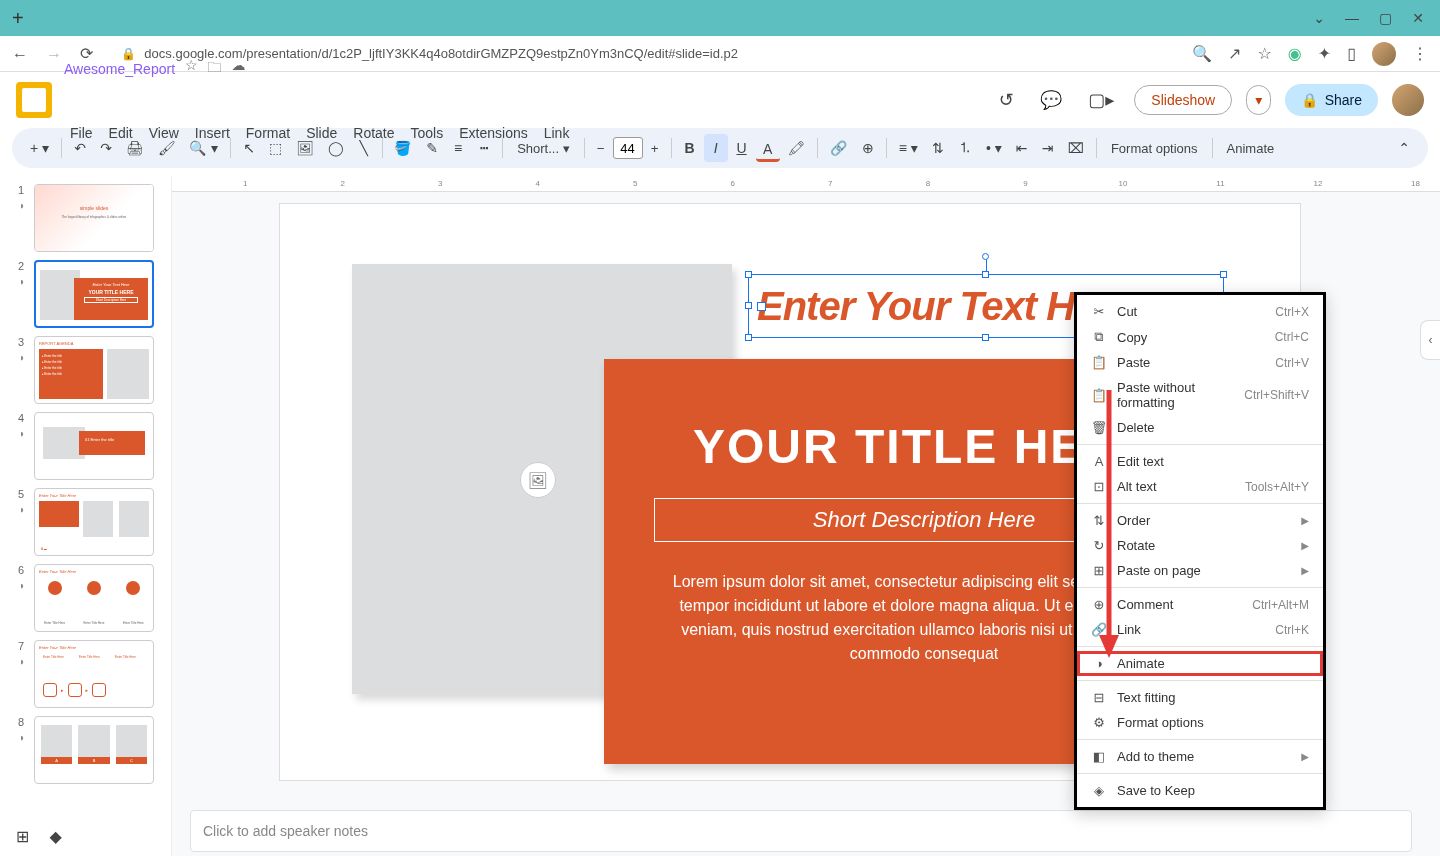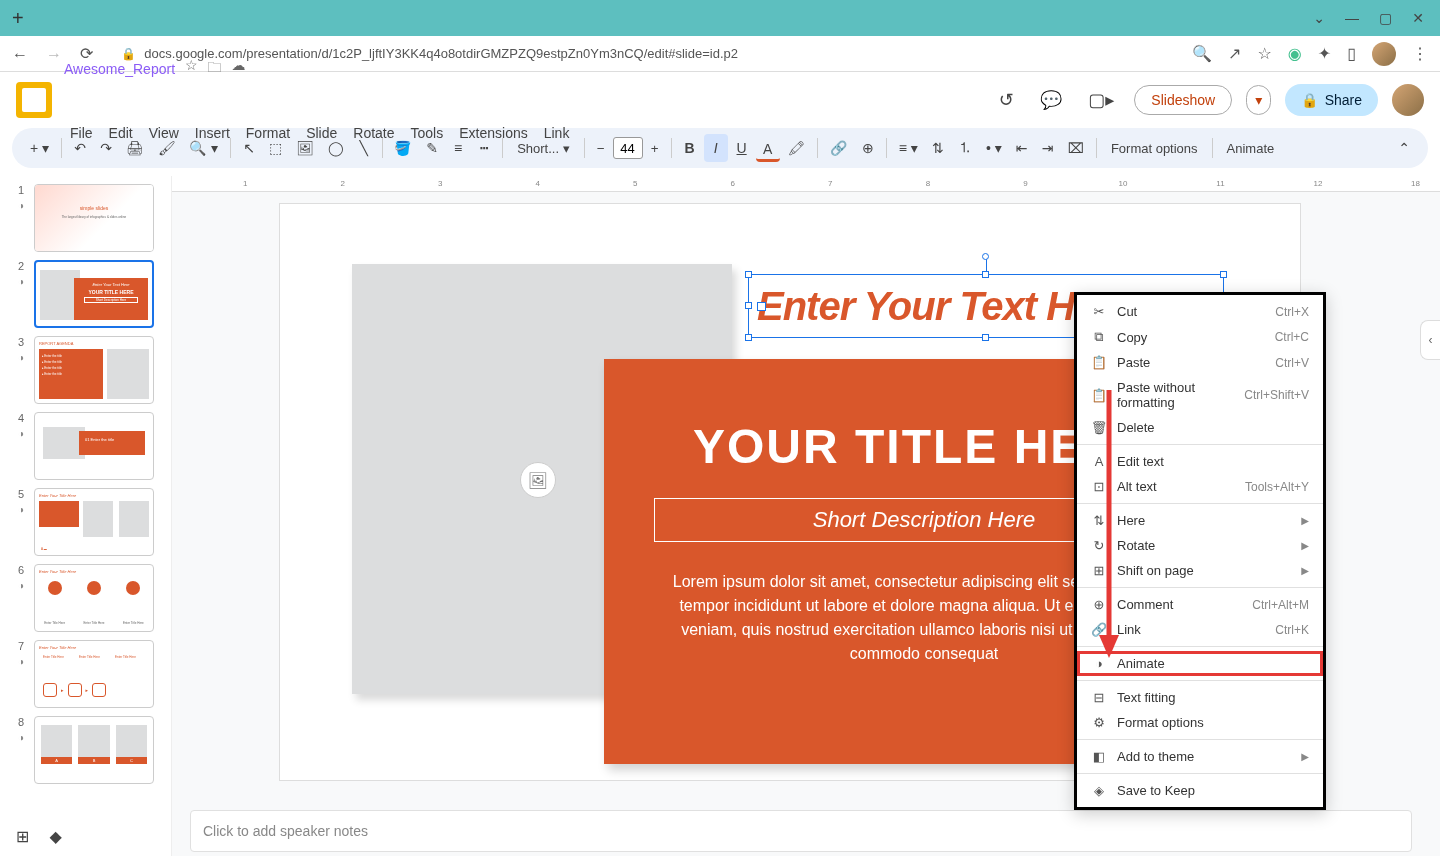--- a/index.html
+++ b/index.html
@@ -469,31 +469,31 @@
       <span>Edit text</span>
     </div>
     <div class="cm-item">
       <span class="cm-icon">⊡</span>
       <span>Alt text</span>
       <span class="cm-shortcut">Tools+Alt+Y</span>
     </div>
     <div class="cm-sep"></div>
     <div class="cm-item">
       <span class="cm-icon">⇅</span>
-      <span>Here</span>
+      <span>Order</span>
       <span class="cm-arrow">▶</span>
     </div>
     <div class="cm-item">
       <span class="cm-icon">↻</span>
       <span>Rotate</span>
       <span class="cm-arrow">▶</span>
     </div>
     <div class="cm-item">
       <span class="cm-icon">⊞</span>
-      <span>Shift on page</span>
+      <span>Paste on page</span>
       <span class="cm-arrow">▶</span>
     </div>
     <div class="cm-sep"></div>
     <div class="cm-item">
       <span class="cm-icon">⊕</span>
       <span>Comment</span>
       <span class="cm-shortcut">Ctrl+Alt+M</span>
     </div>
     <div class="cm-item">
       <span class="cm-icon">🔗</span>

